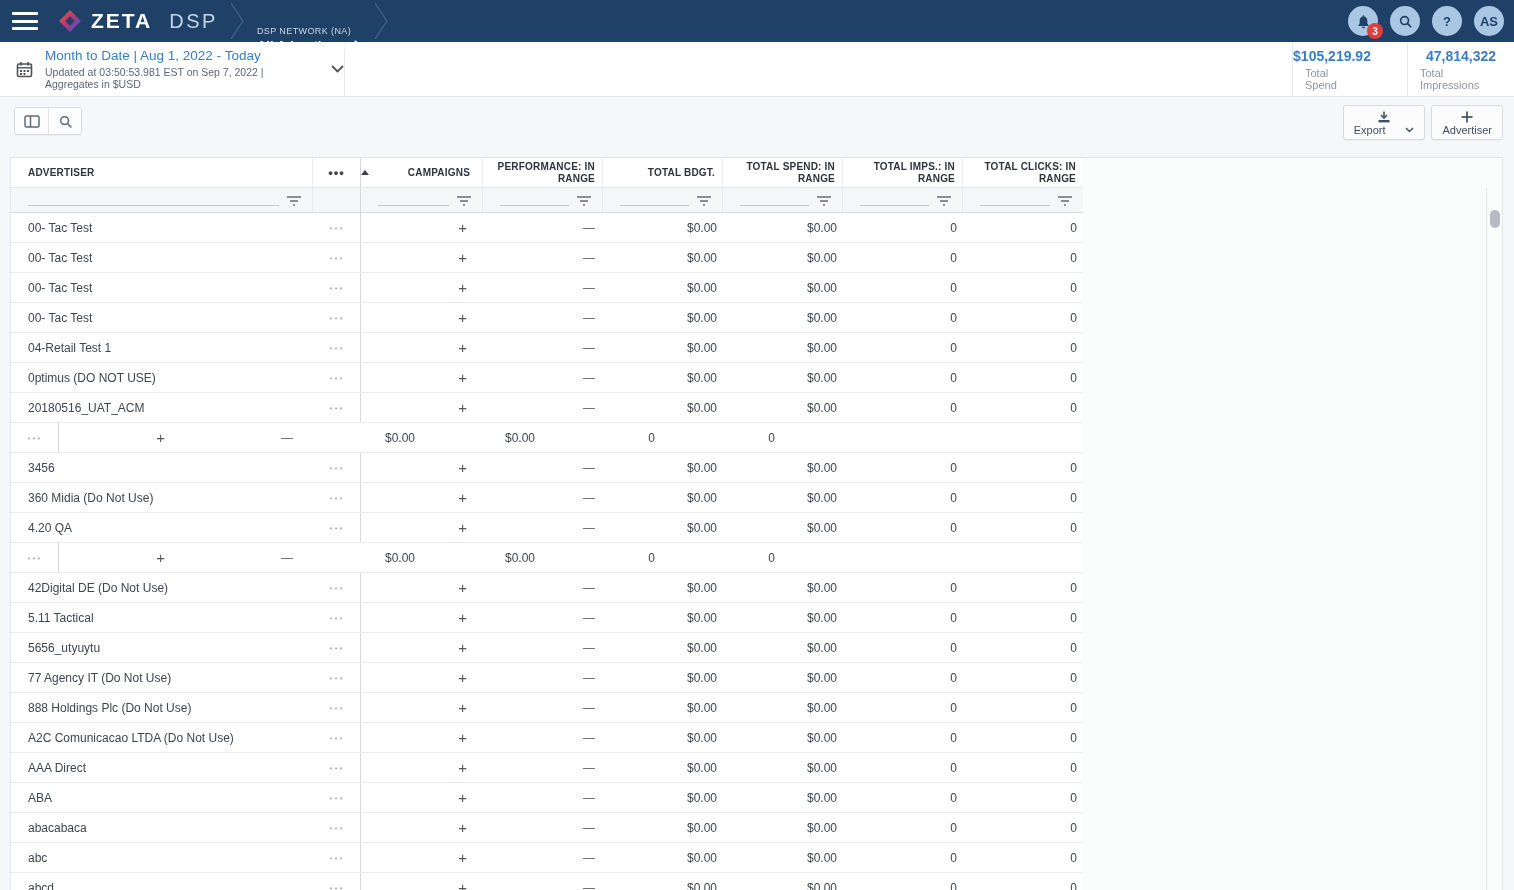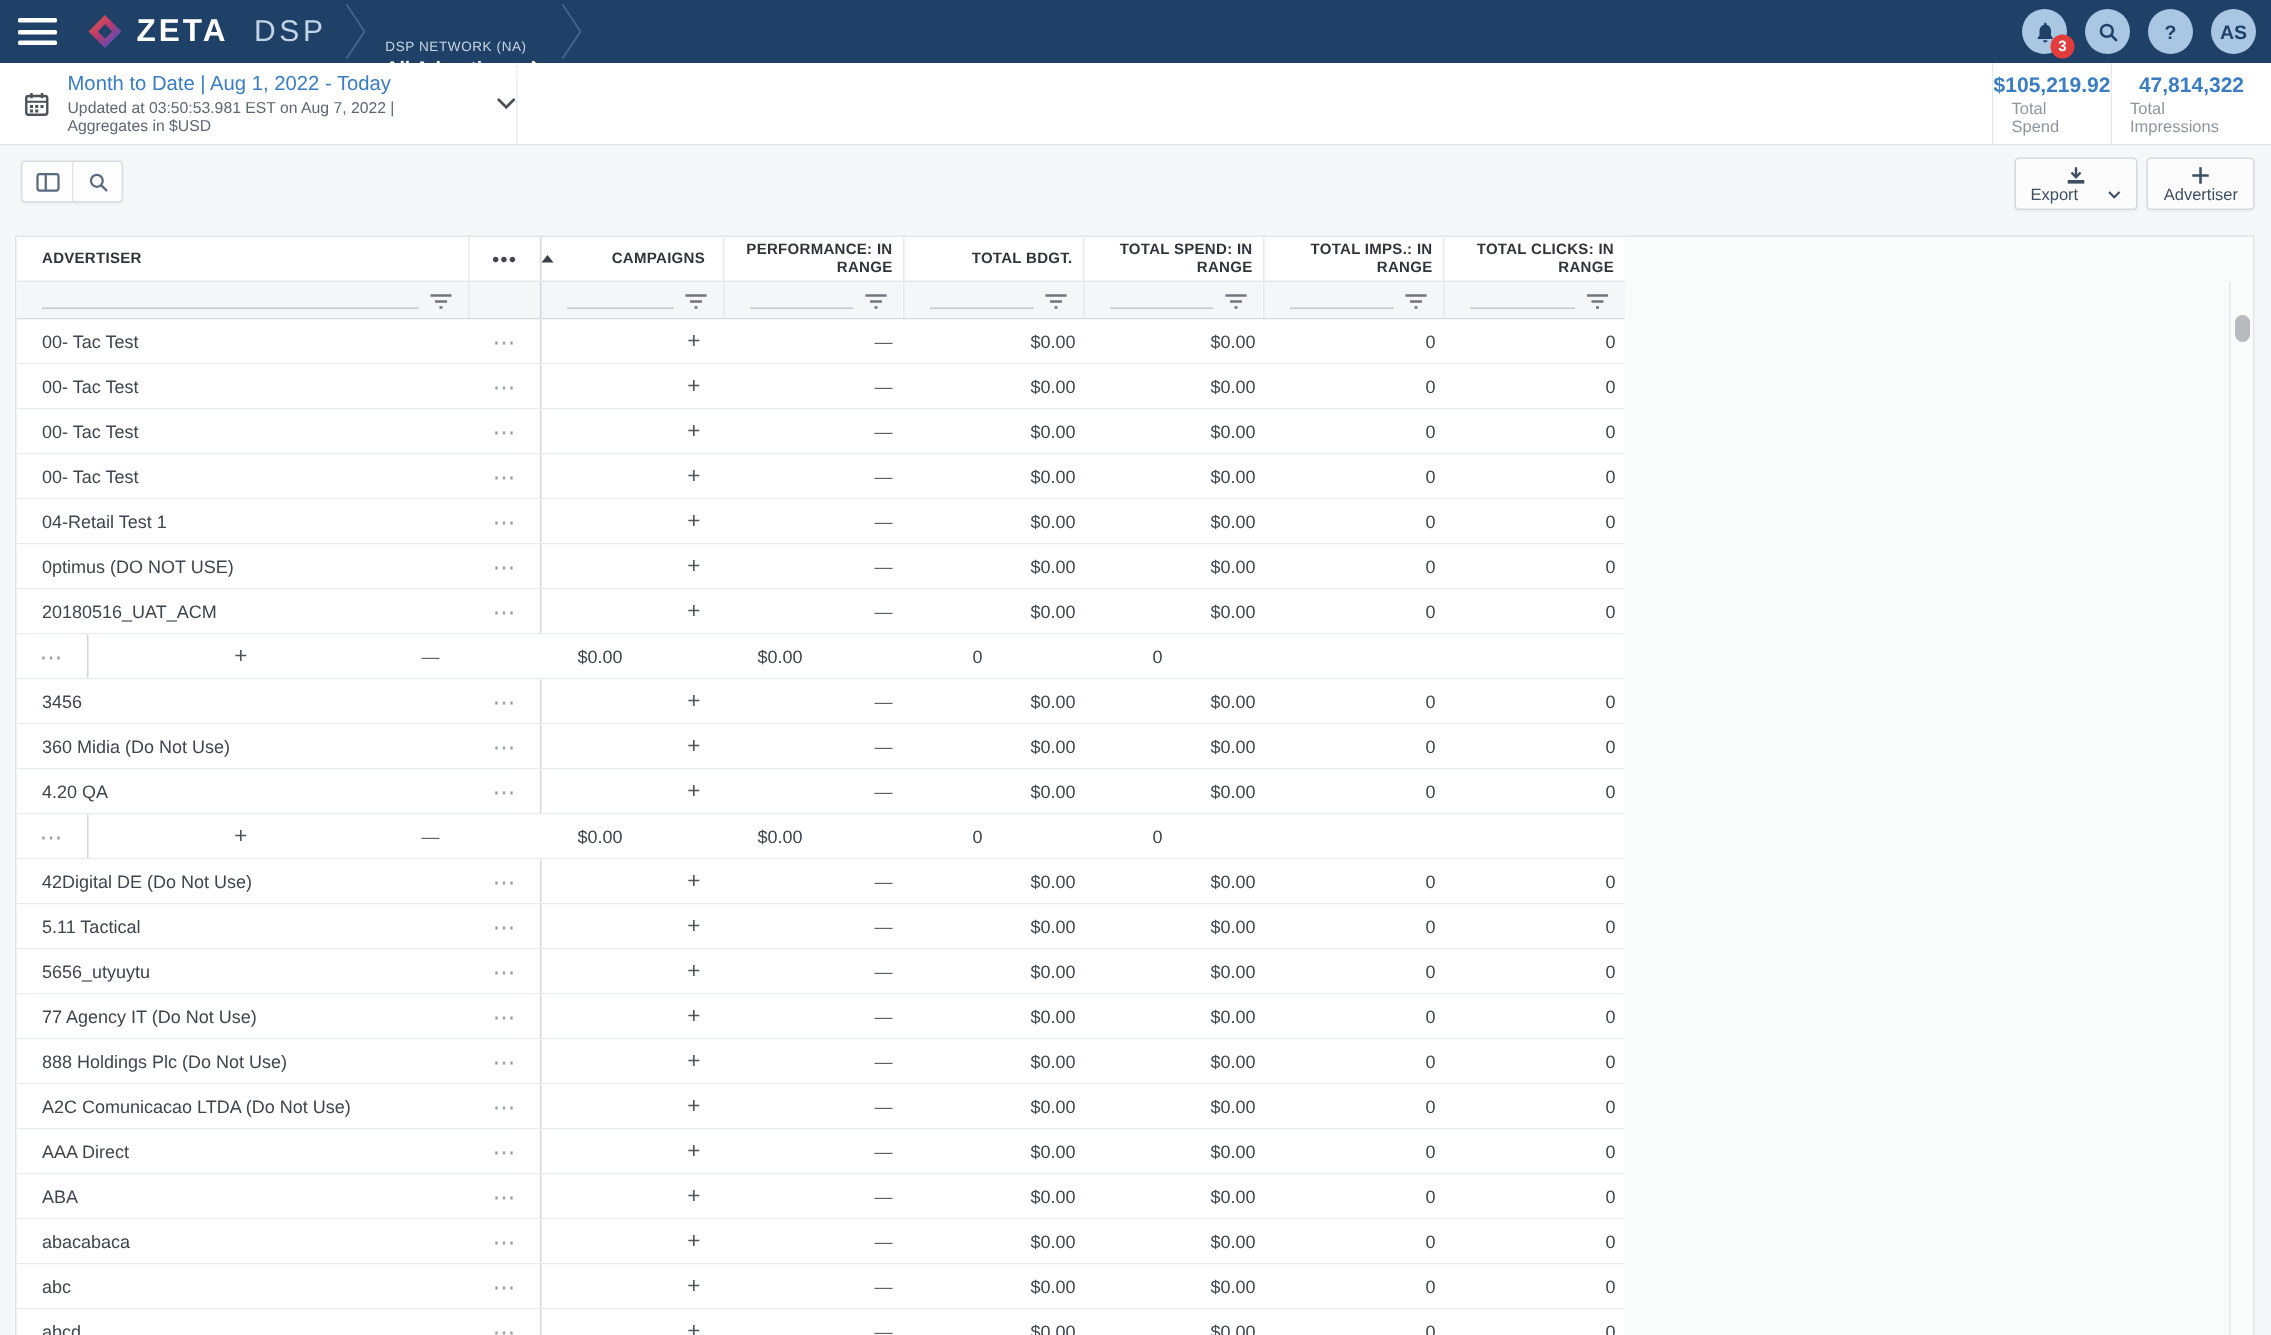--- a/index.html
+++ b/index.html
@@ -16,21 +16,21 @@
   .crumb-sep { margin:0 12px; }
   .breadcrumb { display:flex; flex-direction:column; justify-content:center; line-height:1.25; }
   .bc-net { color:#c9d6e4; font-size:9px; letter-spacing:.4px;margin-top:38px; }
   .bc-page-row { display:flex; align-items:center; gap:6px; }
   .bc-page { color:#fff; font-size:13px; font-weight:bold; }
   .nav-right { margin-left:auto; display:flex; align-items:center; gap:12px; }
   .circle-btn { width:30px; height:30px; border-radius:50%; background:var(--circle-blue,#a9c6e3); display:flex; align-items:center; justify-content:center; position:relative; cursor:pointer; color:var(--navy,#1f4168); font-weight:bold; font-size:13px; }
   .badge { position:absolute; bottom:-3px; right:-5px; min-width:16px; height:16px; border-radius:8px; background:var(--badge-red,#e23c3c); color:#fff; font-size:10px; font-weight:bold; display:flex; align-items:center; justify-content:center; padding:0 4px; }
 
   
-  .subheader { height:55px; background:#fff; border-bottom:1px solid #e3e6e9; display:flex; align-items:stretch; }
+  .subheader { height:55px; background:#fff; border-bottom:1px solid #e3e6e9; display:flex; align-items:stretch;gap:36px; }
   .daterange { width:345px; border-right:1px solid #e7eaec; display:flex; align-items:center; padding-left:16px; gap:12px; }
   .dr-text { display:flex; flex-direction:column; gap:3px; }
   .dr-title { color:var(--accent-blue,#3b7dc4); font-size:13.5px; font-weight:500; cursor:pointer; }
   .dr-updated { color:#5d6773; font-size:10.5px; }
   .dr-caret { margin-left:6px; cursor:pointer; display:flex; align-items:center; }
   .sub-spacer { flex:1; }
   .total-block { border-left:1px solid #e7eaec; display:flex; flex-direction:column; align-items:center; justify-content:center; gap:3px; padding:0 12px; }
   .total-value { color:var(--accent-blue,#3b7dc4); font-size:14px; font-weight:600; }
   .total-label { color:#8d959d; font-size:11px; }
 
@@ -155,21 +155,21 @@
         <line x1="1.5" y1="6.8" x2="15.5" y2="6.8" stroke="#4c5258" stroke-width="1.4"></line>
         <rect x="4" y="9" width="2" height="2" fill="#4c5258"></rect>
           <rect x="7.5" y="9" width="2" height="2" fill="#4c5258"></rect>
           <rect x="11" y="9" width="2" height="2" fill="#4c5258"></rect>
         <rect x="4" y="12" width="2" height="2" fill="#4c5258"></rect>
           <rect x="7.5" y="12" width="2" height="2" fill="#4c5258"></rect>
       </svg>
     </span>
     <div class="dr-text">
       <span class="dr-title">Month to Date | Aug 1, 2022 - Today</span>
-      <span class="dr-updated">Updated at 03:50:53.981 EST on Aug 7, 2022 | Aggregates in $USD</span>
+      <span class="dr-updated">Updated at 03:50:53.981 EST on Sep 7, 2022 | Aggregates in $USD</span>
     </div>
     <span class="dr-caret">
       <svg width="13" height="8" viewBox="0 0 13 8">
           <polyline points="1.5,1.5 6.5,6.5 11.5,1.5" fill="none" stroke="#4c5258" stroke-width="1.8" stroke-linecap="round"></polyline>
         </svg>
     </span>
   </div>
   <div class="sub-spacer"></div>
   <div class="total-block" style="width:79px;">
     <span class="total-value">$105,219.92</span>

